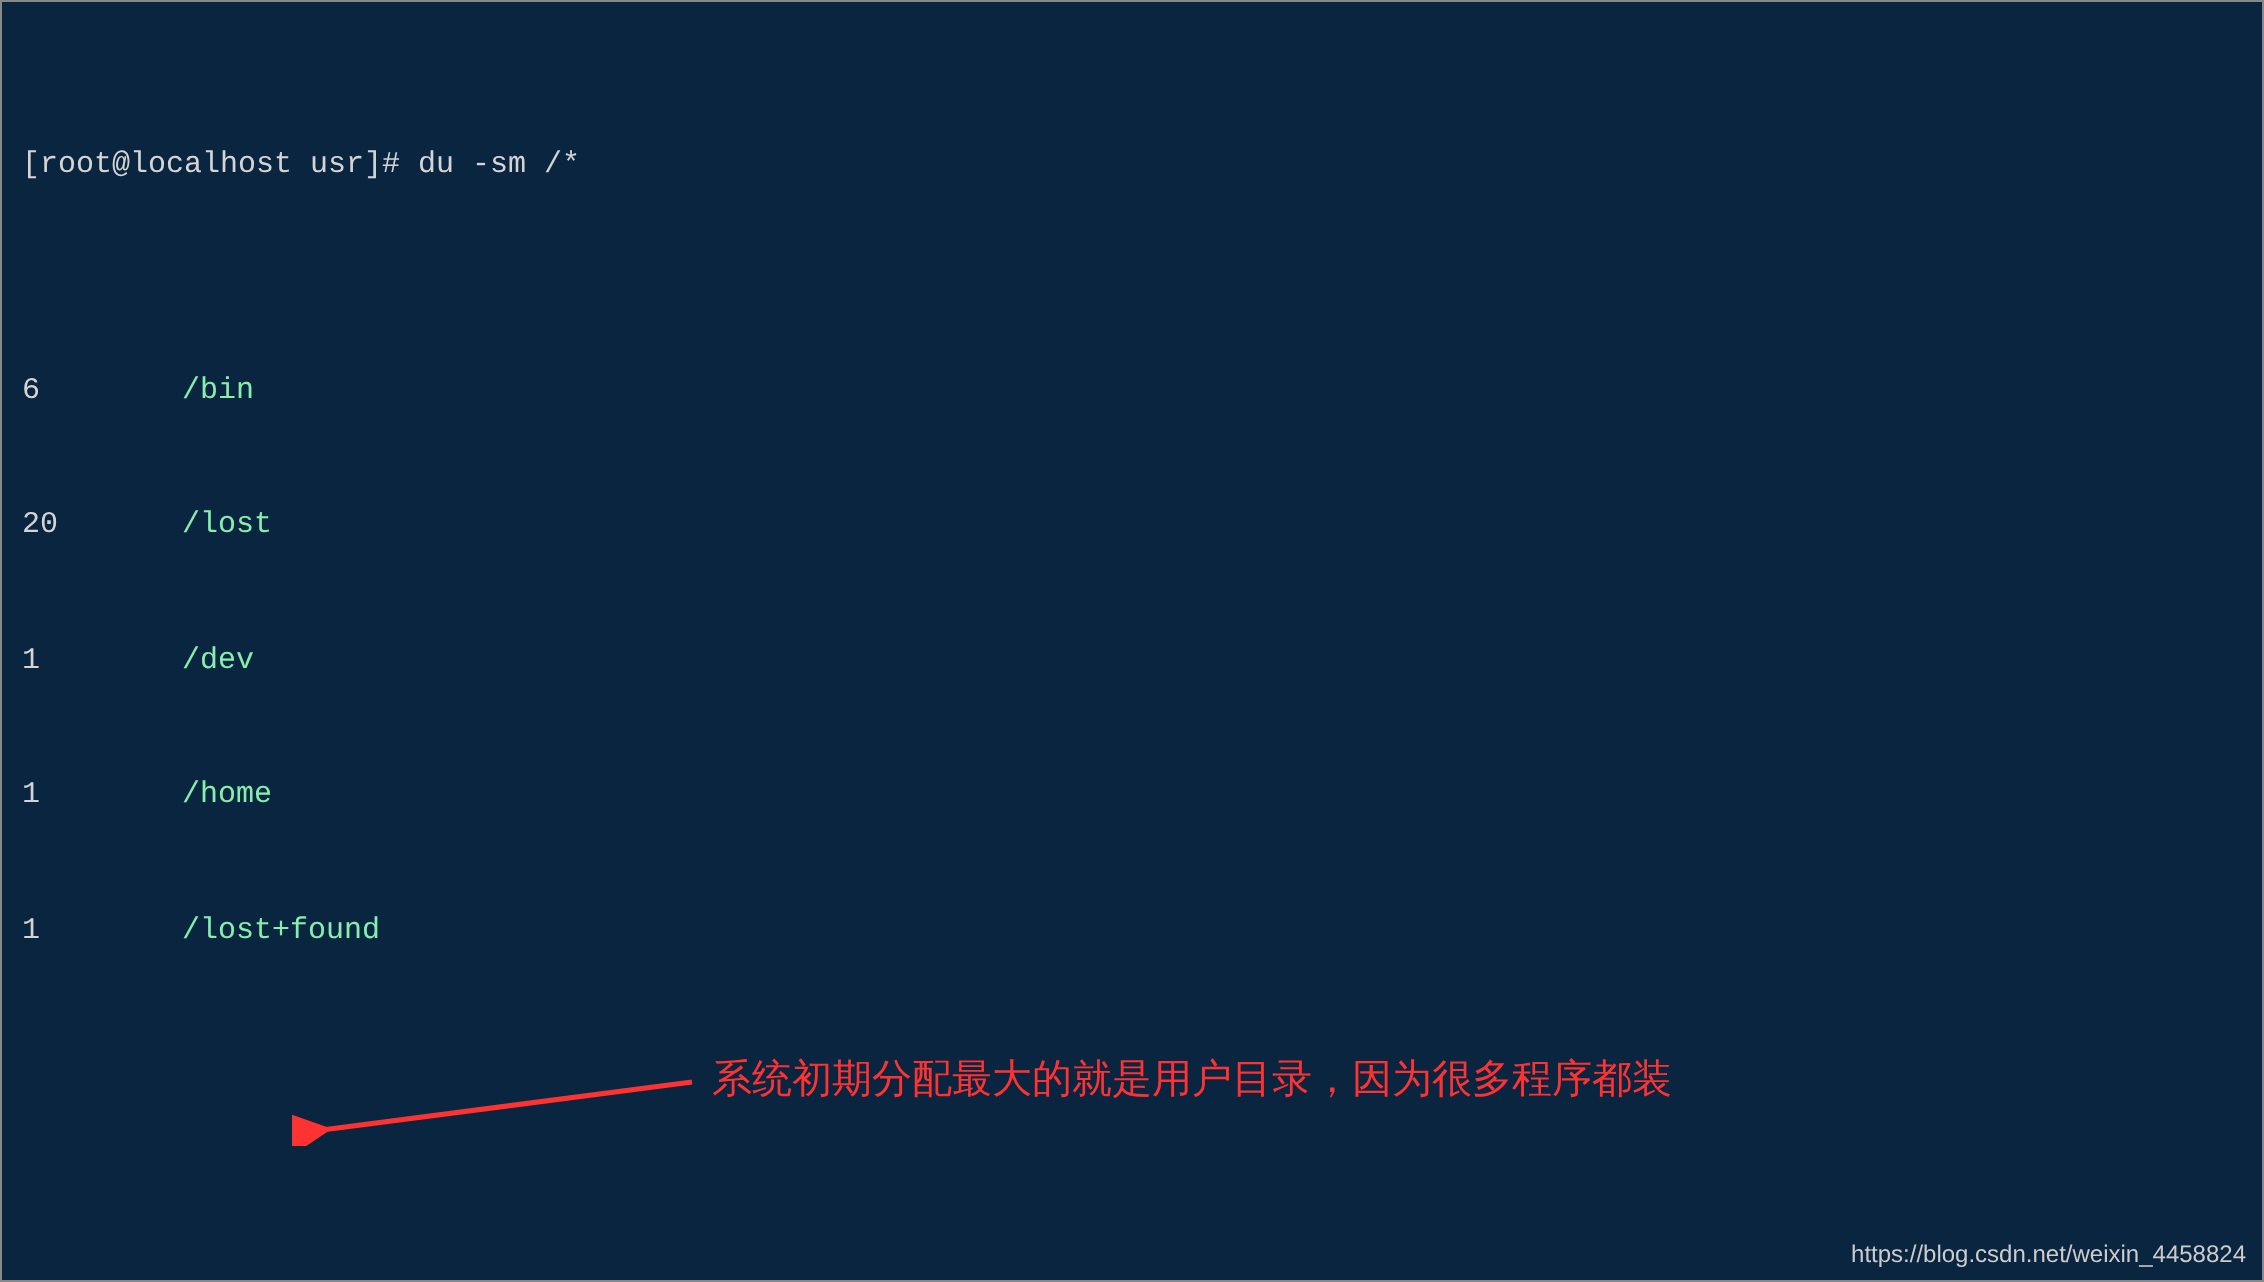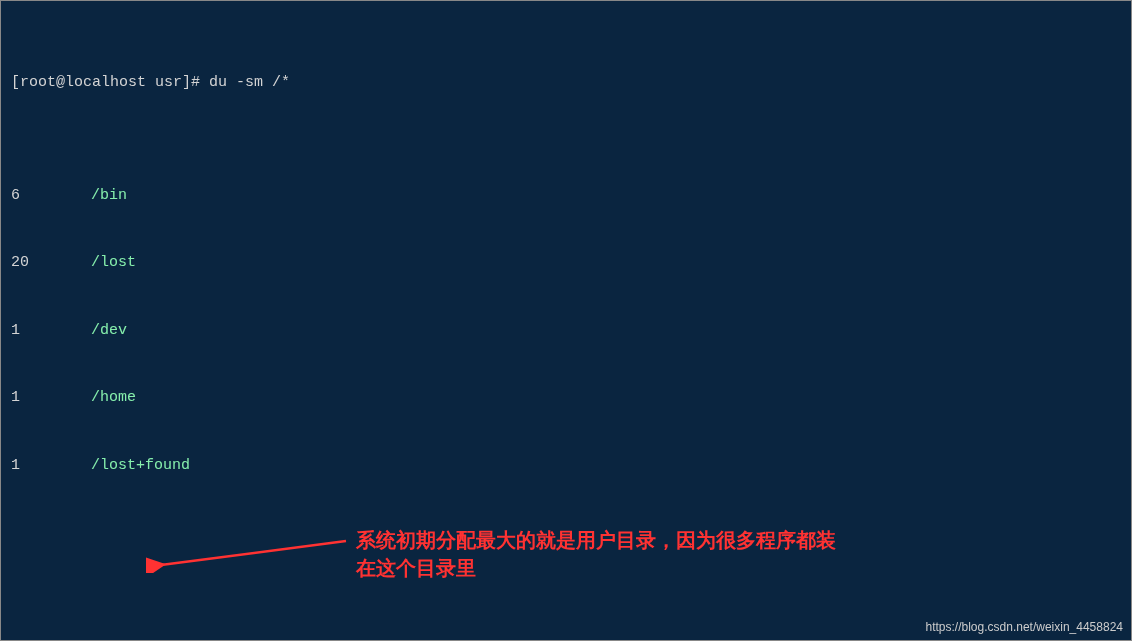--- a/index.html
+++ b/index.html
@@ -45,21 +45,20 @@
     }
     .annotation-text {
       position: absolute;
       left: 205px;
       top: -22px;
       color: #ff3232;
       font-family: 'Microsoft YaHei', sans-serif;
       font-size: 20px;
       line-height: 1.4;
       white-space: nowrap;
-      font-weight: bold;
     }
     .watermark {
       position: absolute;
       right: 8px;
       bottom: 6px;
       color: #cccccc;
       font-family: Arial, sans-serif;
       font-size: 12px;
       margin-left: 19px;
     }
@@ -91,17 +90,16 @@
   <svg width="210" height="40" style="position:absolute;left:-5px;top:-15px;">
     <defs>
       <marker id="arrowhead" markerWidth="10" markerHeight="10" refX="2" refY="5" orient="auto">
         <polygon points="10 0, 0 5, 10 10" fill="#ff3232"></polygon>
       </marker>
     </defs>
     <line x1="200" y1="8" x2="15" y2="32" stroke="#ff3232" stroke-width="2.5" marker-end="url(#arrowhead)"></line>
   </svg>
   <div class="annotation-text">
     <div>系统初期分配最大的就是用户目录，因为很多程序都装</div>
-    <div>在这个目录里</div>
   </div>
 </div>
 
 <div class="watermark">https://blog.csdn.net/weixin_4458824</div>
 
 </body></html>

